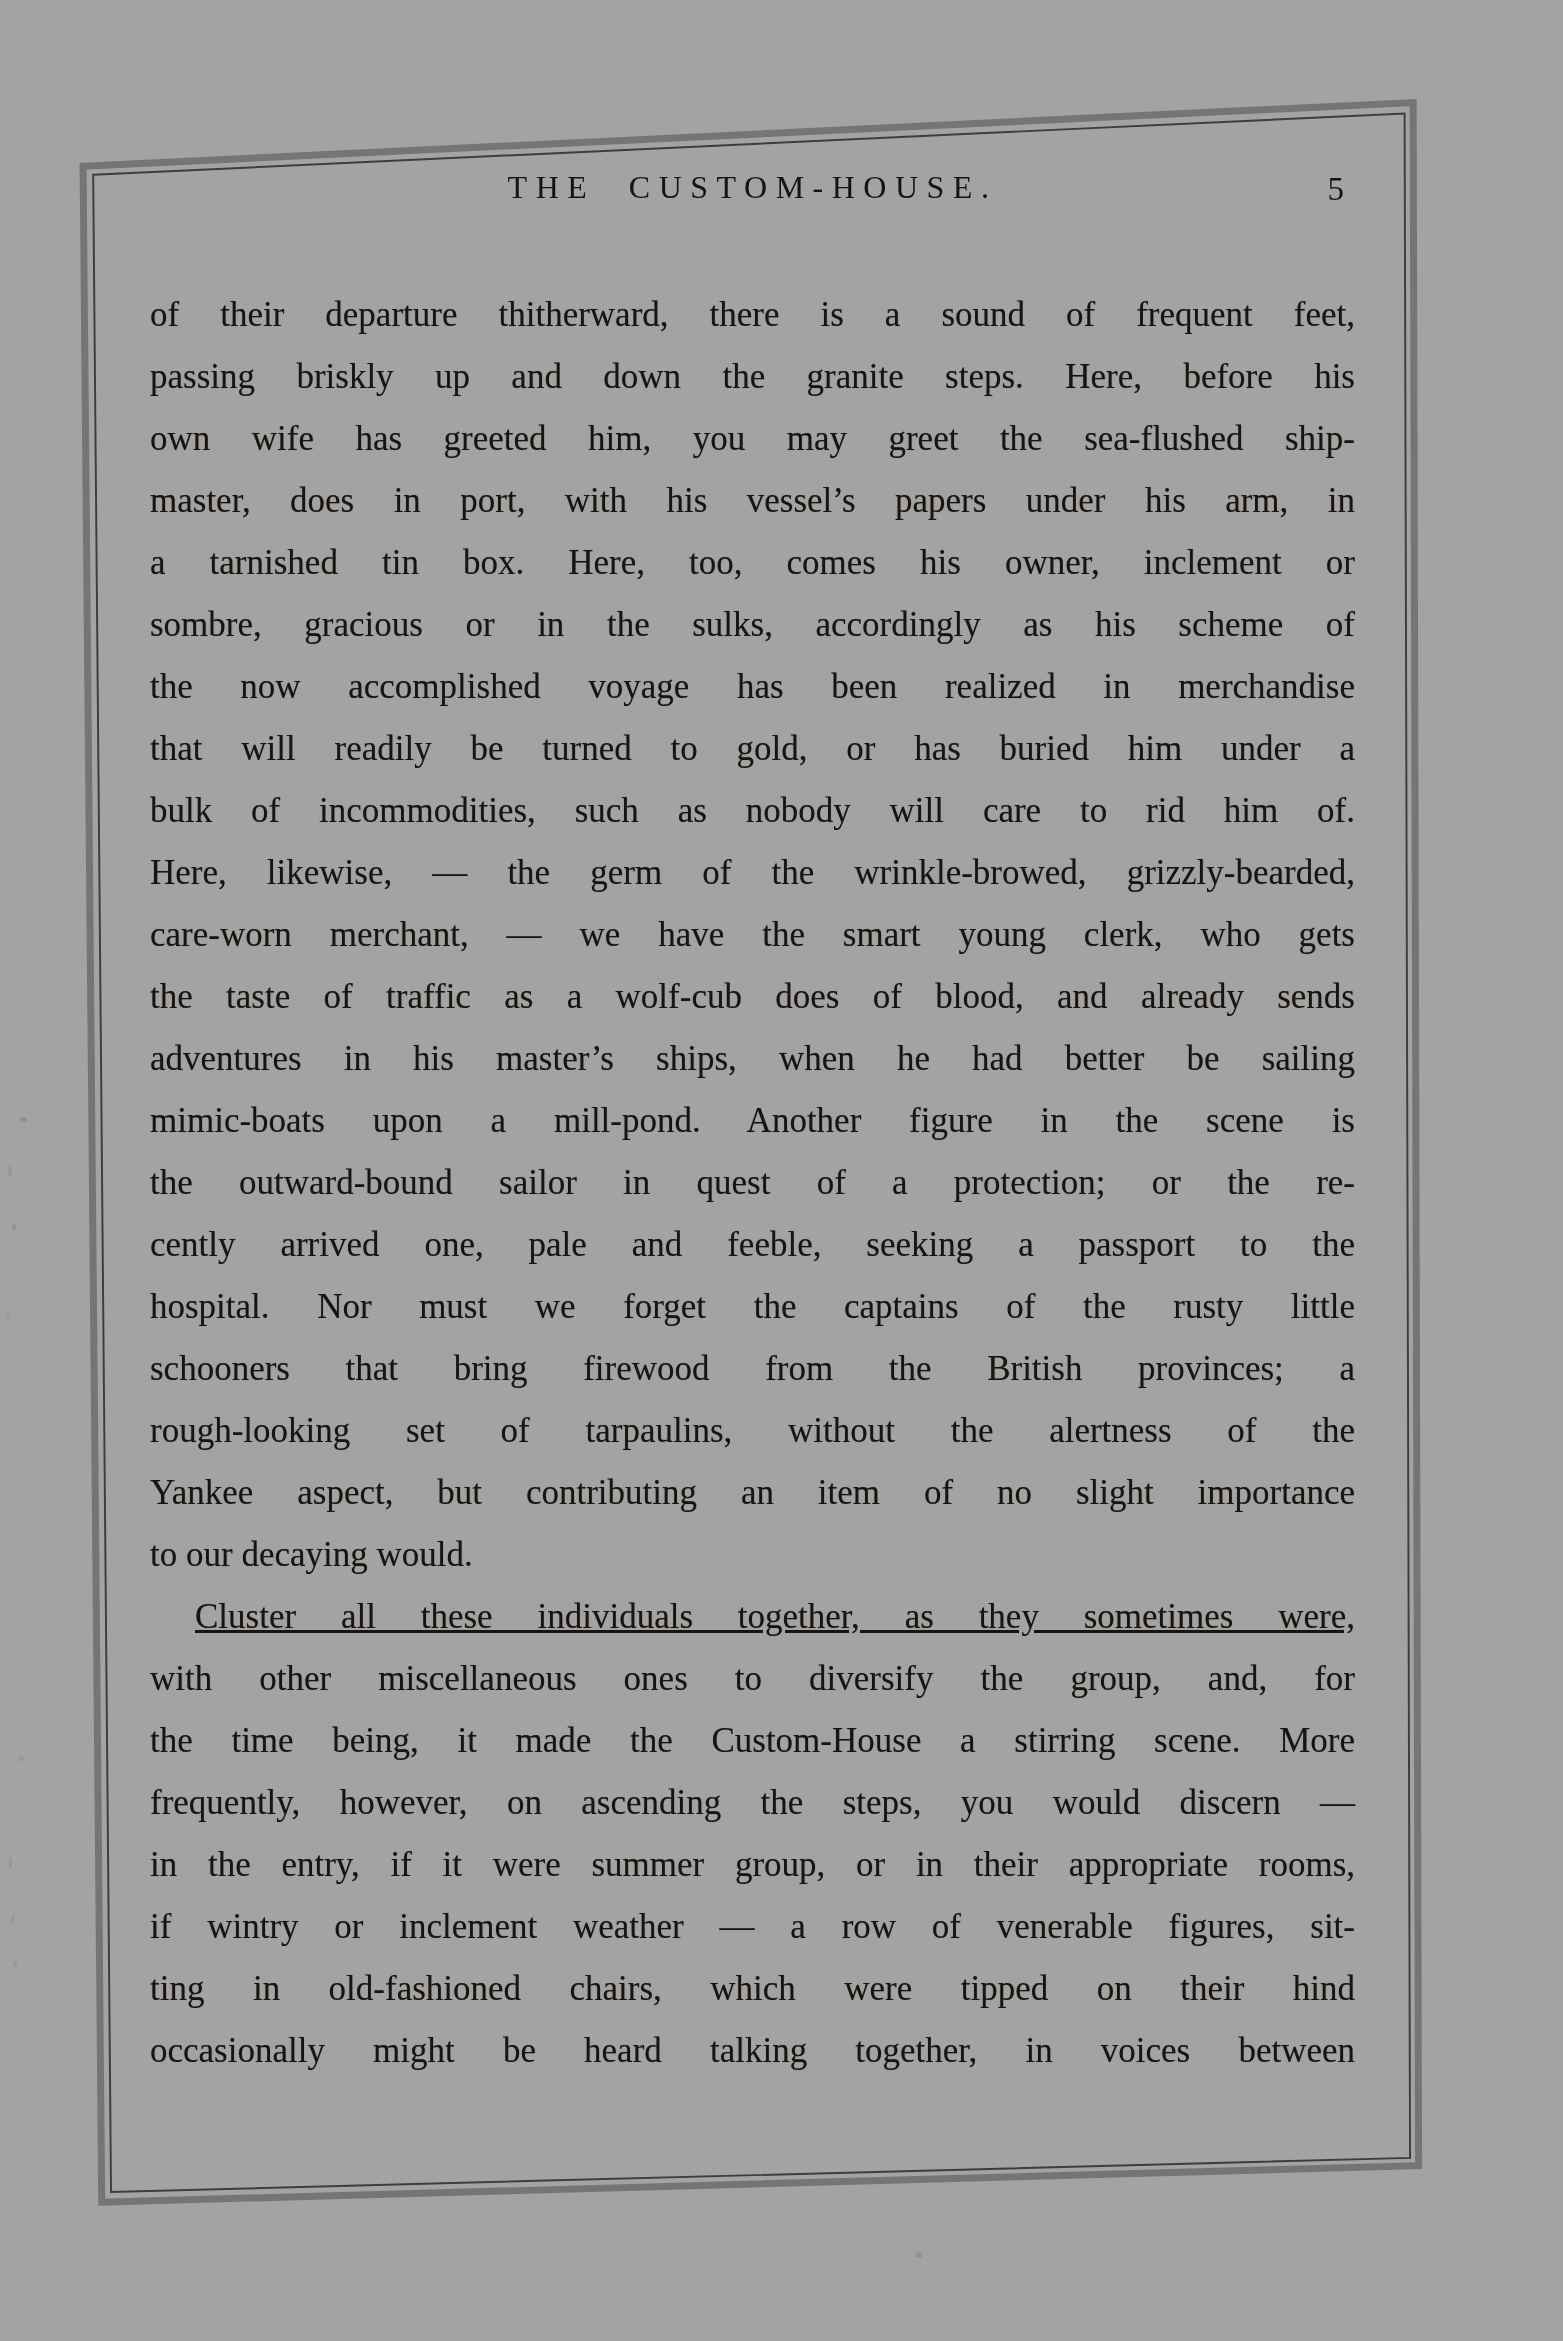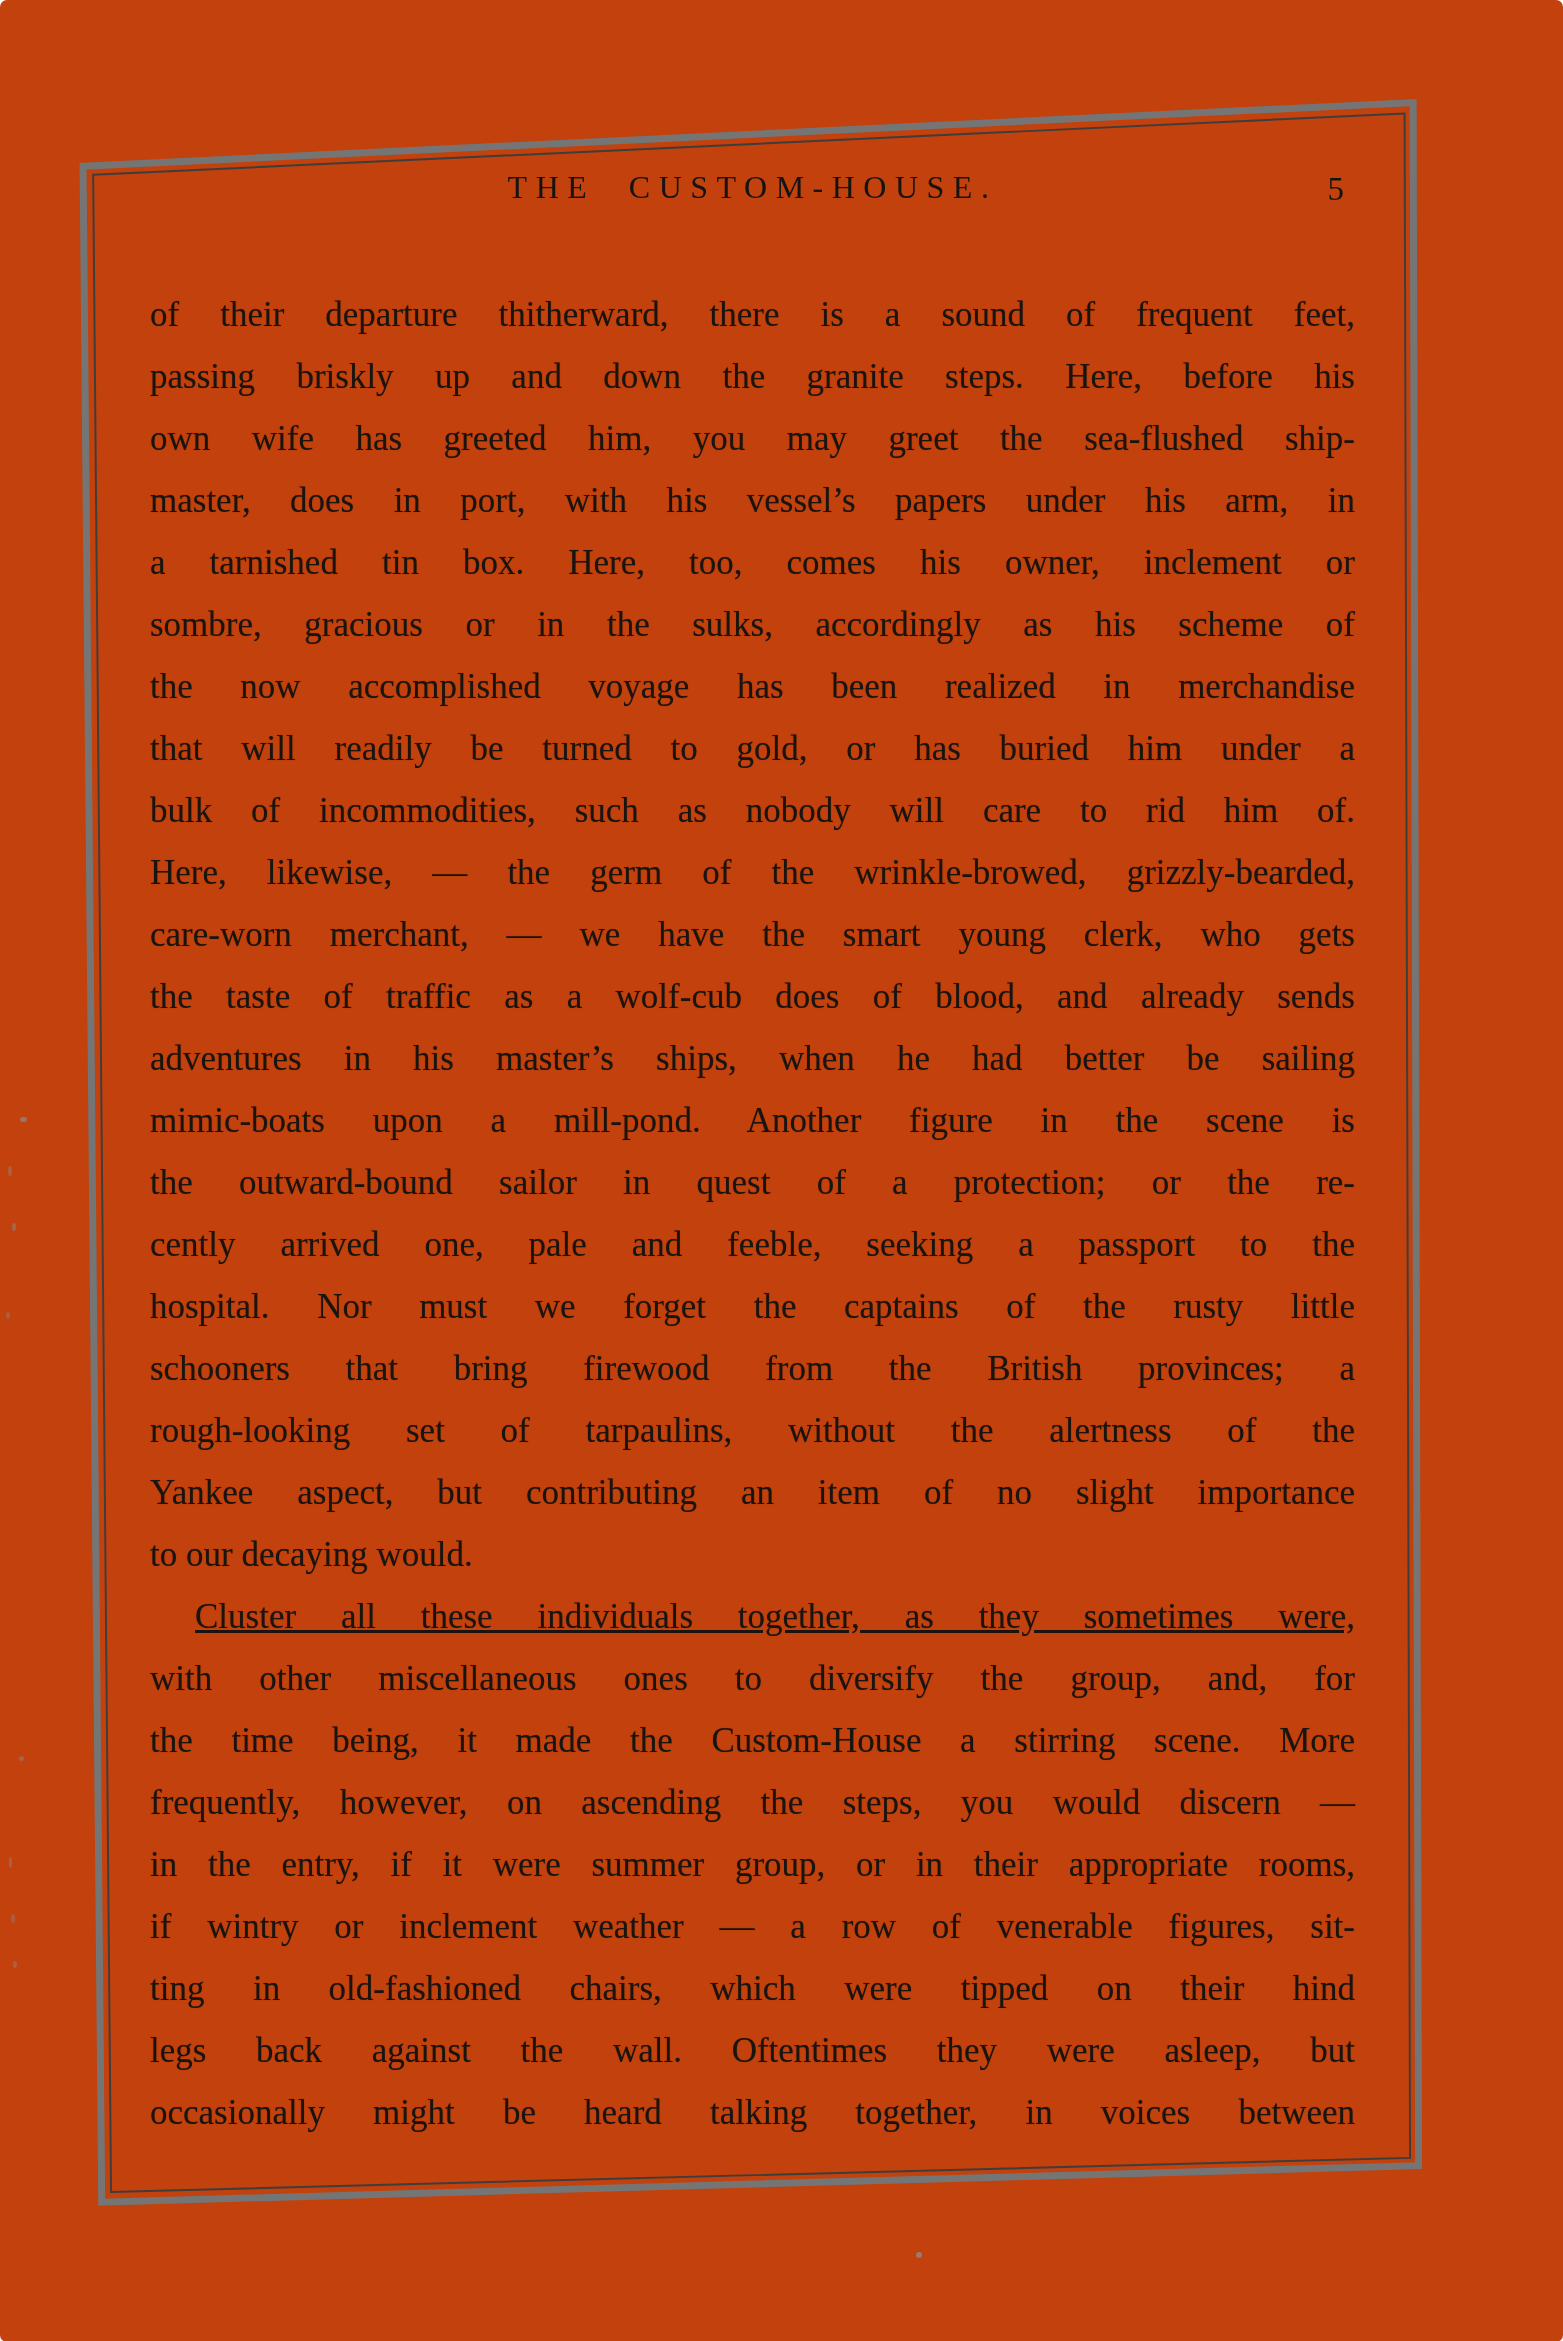--- a/index.html
+++ b/index.html
@@ -10,22 +10,21 @@
   body {
     width: 1563px;
     height: 2342px;
     position: relative;
     overflow: hidden;
     font-family: "Liberation Serif", "DejaVu Serif", serif;
   }
   .page {
     position: absolute;
     inset: 0;
-    background: #c2410c;
-    border-radius: 7px;
+    background: #a3a3a3;
   }
   .frame-svg {
     position: absolute;
     left: 0;
     top: 0;
     width: 1563px;
     height: 2342px;
     pointer-events: none;
   }
   .header {
@@ -121,21 +120,20 @@
       <div class="line">rough-looking set of tarpaulins, without the alertness of the</div>
       <div class="line">Yankee aspect, but contributing an item of no slight importance</div>
       <div class="line endline">to our decaying would.</div>
       <div class="line indent">Cluster all these individuals together, as they sometimes were,</div>
       <div class="line">with other miscellaneous ones to diversify the group, and, for</div>
       <div class="line">the time being, it made the Custom-House a stirring scene.  More</div>
       <div class="line">frequently, however, on ascending the steps, you would discern —</div>
       <div class="line">in the entry, if it were summer group, or in their appropriate rooms,</div>
       <div class="line">if wintry or inclement weather — a row of venerable figures, sit-</div>
       <div class="line">ting in old-fashioned chairs, which were tipped on their hind</div>
-      <div class="line">legs back against the wall.  Oftentimes they were asleep, but</div>
       <div class="line">occasionally might be heard talking together, in voices between</div>
     </div>
 
   <div class="speck" style="left:20px; top:1117px; width:7px;  height:5.4px;"></div>
   <div class="speck" style="left:7.8px; top:1166px; width:3.9px;  height:10px; opacity:.45;"></div>
   <div class="speck" style="left:11.6px; top:1223px; width:4.7px;  height:7.8px; opacity:.5;"></div>
   <div class="speck" style="left:6.2px;  top:1312px; width:3.9px;  height:7px;  opacity:.4;"></div>
   <div class="speck" style="left:18.6px; top:1756px; width:5.4px;  height:5.4px;  opacity:.5;"></div>
   <div class="speck" style="left:8.5px; top:1857px; width:3.9px;  height:11px; opacity:.45;"></div>
   <div class="speck" style="left:11px; top:1914px; width:3.9px;  height:8.5px; opacity:.4;"></div>

